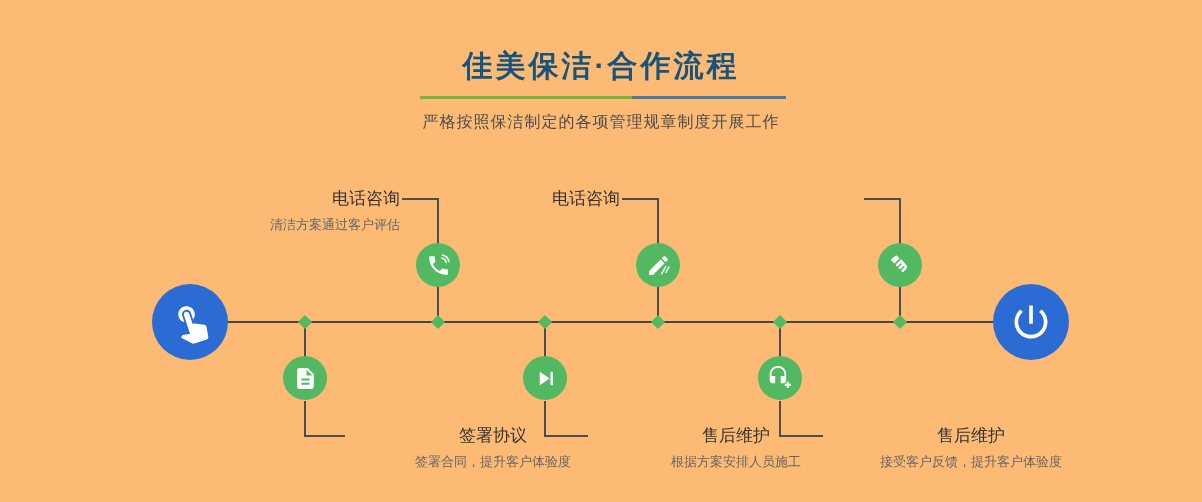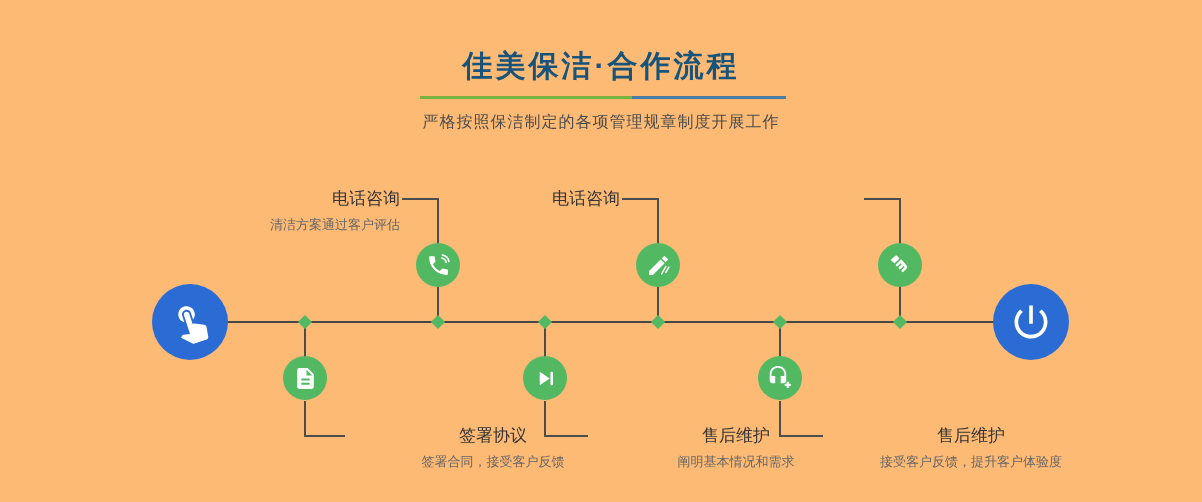--- a/index.html
+++ b/index.html
@@ -108,35 +108,35 @@
   <div class="conn" style="left:304px; top:323px; width:2px; height:34px;"></div>
   <div class="conn" style="left:304px; top:401px; width:2px; height:36px;"></div>
   <div class="conn" style="left:305px; top:435px; width:40px; height:2px;"></div>
   <div class="node" style="left:283px; top:356px;">
     <svg viewBox="0 0 24 24" aria-hidden="true">
       <path d="M14 2H6a2 2 0 0 0-2 2v16a2 2 0 0 0 2 2h12a2 2 0 0 0 2-2V8l-6-6zm2 16H8v-2h8v2zm0-4H8v-2h8v2zm-3-5V3.5L18.5 9H13z"></path>
     </svg>
   </div>
   <div class="label-bottom" style="left:353px; top:426px;">
     <div class="step-title">签署协议</div>
-    <div class="step-desc">签署合同，接受客户反馈</div>
+    <div class="step-desc">签署合同，提升客户体验度</div>
   </div>
 
   <div class="conn" style="left:544px; top:323px; width:2px; height:34px;"></div>
   <div class="conn" style="left:544px; top:401px; width:2px; height:36px;"></div>
   <div class="conn" style="left:545px; top:435px; width:43px; height:2px;"></div>
   <div class="node" style="left:523px; top:356px;">
     <svg viewBox="0 0 24 24" aria-hidden="true">
       <path d="M6.5 5.5v13L16 12z"></path>
       <rect x="16.8" y="5.5" width="2.4" height="13" rx="1"></rect>
     </svg>
   </div>
   <div class="label-bottom" style="left:596px; top:426px;">
     <div class="step-title">售后维护</div>
-    <div class="step-desc">阐明基本情况和需求</div>
+    <div class="step-desc">根据方案安排人员施工</div>
   </div>
 
   <div class="conn" style="left:779px; top:323px; width:2px; height:34px;"></div>
   <div class="conn" style="left:779px; top:401px; width:2px; height:36px;"></div>
   <div class="conn" style="left:780px; top:435px; width:43px; height:2px;"></div>
   <div class="node" style="left:758px; top:356px;">
     <svg viewBox="0 0 24 24" aria-hidden="true">
       <g transform="translate(-1,-1) scale(0.88)">
         <path d="M12 1c-4.97 0-9 4.03-9 9v7c0 1.66 1.34 3 3 3h3v-8H5v-2c0-3.87 3.13-7 7-7s7 3.13 7 7v2h-4v8h3c1.66 0 3-1.34 3-3v-7c0-4.97-4.03-9-9-9z"></path>
       </g>

